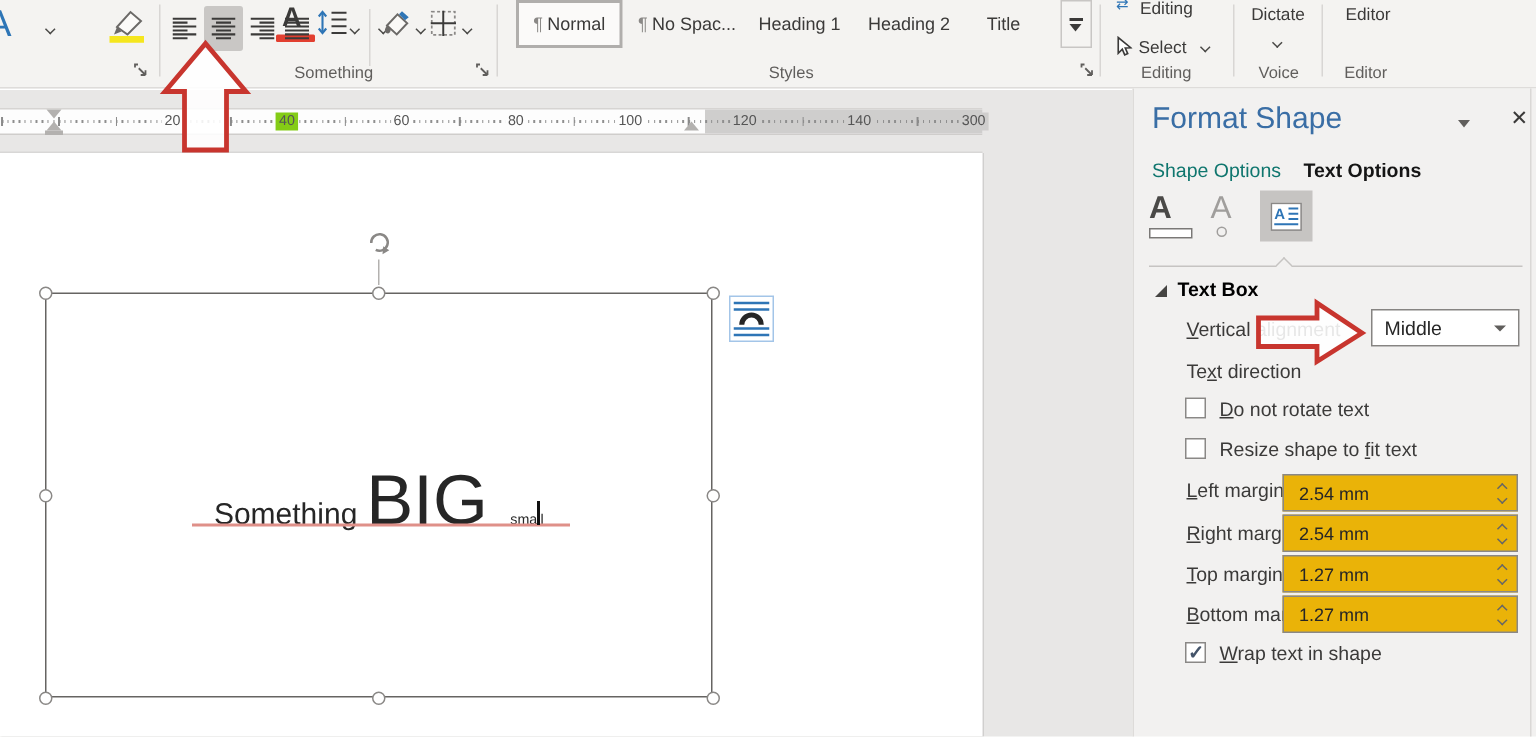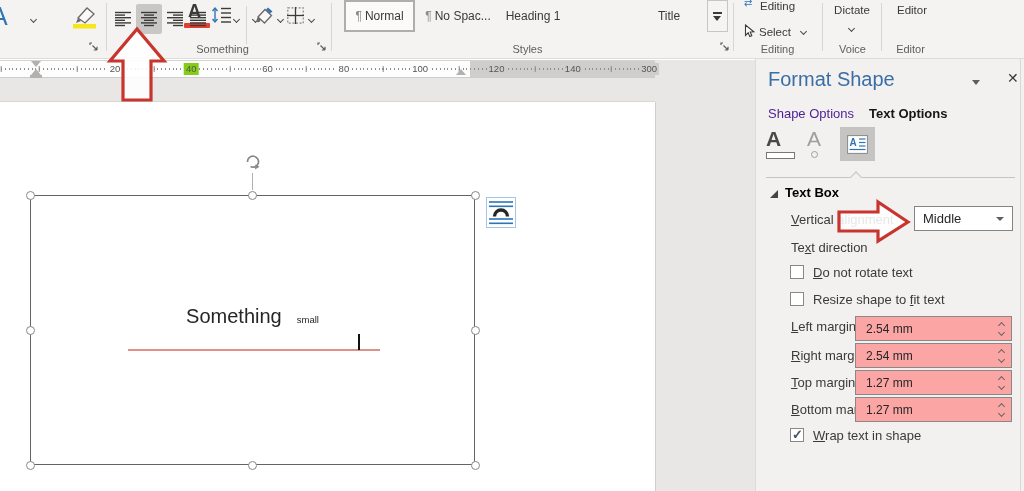--- a/index.html
+++ b/index.html
@@ -17,21 +17,21 @@
   .align-btn { top:6px; width:22px; height:26px; }
   .align-btn.sel { top:4px; height:30px; background:#c9c7c5; border-radius:2px; }
   .letterA { font-weight:bold; color:#3b3a39; }
   .colorbar { position:absolute; height:5px; border-radius:1px; }
   .style-item { position:absolute; top:0; height:32px; display:flex; align-items:center; justify-content:center; font-size:12px; color:#3b3a39; white-space:nowrap; }
   .style-item .pilcrow { color:#8a8886; margin-right:3px; }
   .style-item.sel { background:#fbfaf9; border:2px solid #b0aeac; }
   .btn-txt { font-size:11.5px; color:#3b3a39; white-space:nowrap; }
   
   #docarea { position:absolute; left:0; top:60px; width:755px; height:431px; background:#e8e7e6; overflow:hidden; }
-  #ruler { position:absolute; left:0; top:0; width:655px; height:18px; background:#fdfdfd; border-top:1px solid #d6d4d2; border-bottom:1px solid #cfcdcb; }
+  #ruler { position:absolute; left:0; top:12px; width:655px; height:18px; background:#fdfdfd; border-top:1px solid #d6d4d2; border-bottom:1px solid #cfcdcb; }
   #ruler .gray-zone { position:absolute; left:470px; top:0; width:185px; height:16px; background:#cfcecd; }
   #ruler .ticks-minor { position:absolute; left:0; top:7px; width:655px; height:2px;
       background-image:repeating-linear-gradient(90deg,#8f8f8f 0 1px,transparent 1px 3.815px); background-position-x:1px; }
   #ruler .ticks-major { position:absolute; left:0; top:5px; width:655px; height:6px;
       background-image:repeating-linear-gradient(90deg,#8a8a8a 0 1px,transparent 1px 38.15px); background-position-x:0.7px; }
   .ruler-num { position:absolute; top:2px; font-size:9.5px; color:#555; transform:translateX(-50%); padding:0 2px; line-height:12px; }
   .ind-tri-down { width:0; height:0; border-left:5px solid transparent; border-right:5px solid transparent; border-top:6px solid #b3b1af; }
   .ind-tri-up { width:0; height:0; border-left:5px solid transparent; border-right:5px solid transparent; border-bottom:6px solid #b3b1af; }
   
   #page { position:absolute; left:0; top:42px; width:655px; height:389px; background:#fff; box-shadow:0 -1px 0 #d8d7d6, 1px 0 0 #d0cfce; }
@@ -43,34 +43,34 @@
   #textline .t-big { font-size:47px; margin-left:6px; }
   #textline .t-small { font-size:9.5px; margin-left:15px; }
   #red-underline { position:absolute; left:128px; top:247px; width:252px; height:2px; background:#df9089; }
   #cursor { position:absolute; left:358px; top:232px; width:1.5px; height:16px; background:#111; }
   #layout-opt { position:absolute; left:486px; top:95px; width:30px; height:31px; background:#fff; border:1px solid #a3c5e8; display:flex; align-items:center; justify-content:center; }
   
   #panel { position:absolute; left:755px; top:59px; width:269px; height:432px; background:#f2f1f0; border-left:1px solid #dddbd9; }
   #panel-title { position:absolute; left:12px; top:9px; font-size:20px; color:#3a6ea5; }
   #panel-caret { position:absolute; left:216px; top:21px; width:0; height:0; border-left:4.5px solid transparent; border-right:4.5px solid transparent; border-top:5px solid #605e5c; }
   #panel-close { position:absolute; left:251px; top:11px; font-size:14px; color:#3b3a39; cursor:default; }
-  .panel-tab { position:absolute; top:47px; font-size:13px; color:#4c1d95; }
+  .panel-tab { position:absolute; top:47px; font-size:13px; color:#0f766e; }
   .panel-tab.active { font-weight:bold; color:#151515; }
   .fmt-icon { position:absolute; top:70px; }
   #fmt-sep { position:absolute; left:10px; top:118px; width:249px; height:1px; background:#c6c4c2; }
   #fmt-notch { position:absolute; left:96px; top:114px; width:8px; height:8px; background:#f2f1f0; border-left:1px solid #c6c4c2; border-top:1px solid #c6c4c2; transform:rotate(45deg); }
   #sec-tri { position:absolute; left:14px; top:131px; width:0; height:0; border-left:8px solid transparent; border-bottom:8px solid #454442; }
   #sec-title { position:absolute; left:29px; top:126px; font-size:13px; font-weight:bold; color:#000000; }
   .p-label { position:absolute; left:35px; font-size:13px; color:#3b3a39; white-space:nowrap; }
   .mn { text-decoration:underline; }
   .dropdown { position:absolute; left:158px; width:99px; height:25px; background:#fff; border:1px solid #868482; font-size:13px; color:#262626; display:flex; align-items:center; padding-left:8px; }
   .dd-caret { position:absolute; right:8px; top:10px; width:0; height:0; border-left:4px solid transparent; border-right:4px solid transparent; border-top:4.5px solid #605e5c; }
   .checkbox { position:absolute; left:34px; width:14px; height:14px; background:#fff; border:1px solid #8a8886; }
   .checkbox.checked::after { content:"\2713"; position:absolute; left:1px; top:-2px; font-size:13px; color:#44546a; font-weight:bold; }
-  .spinfield { position:absolute; left:99px; width:157px; height:25px; background:#fca5a5; border:1px solid #8a8886; font-size:12px; color:#262626; display:flex; align-items:center; padding-left:10px; }
+  .spinfield { position:absolute; left:99px; width:157px; height:25px; background:#eab308; border:1px solid #8a8886; font-size:12px; color:#262626; display:flex; align-items:center; padding-left:10px; }
   .spin { position:absolute; right:6px; width:7px; height:7px; }
   .spin span { position:absolute; left:1px; width:5px; height:5px; border-right:1.2px solid #666; border-bottom:1.2px solid #666; }
   .spin .up { top:2px; transform:rotate(-135deg); }
   .spin .dn { top:0; transform:rotate(45deg); }
   #panel-right-line { position:absolute; left:264px; top:0; width:1px; height:432px; background:#dad8d6; }
   
   #annot { position:absolute; left:0; top:0; width:1024px; height:491px; pointer-events:none; }
 </style>
 </head>
 <body>
@@ -191,20 +191,23 @@
   <div class="style-item sel" style="left:344px; width:71px;">
     <span class="pilcrow">¶</span>
     <span>Normal</span>
   </div>
   <div class="style-item" style="left:419px; width:78px;">
     <span class="pilcrow">¶</span>
     <span>No Spac...</span>
   </div>
   <div class="style-item" style="left:499px; width:68px;">
     <span>Heading 1</span>
+  </div>
+  <div class="style-item" style="left:572px; width:68px;">
+    <span>Heading 2</span>
   </div>
   <div class="style-item" style="left:645px; width:48px;">
     <span>Title</span>
   </div>
   <div class="abs" style="left:707px; top:0; width:21px; height:32px; border:1px solid #c8c6c4; background:#f5f4f2;">
     <span class="abs" style="left:5px; top:11px; width:9px; height:1.5px; background:#3b3a39;"></span>
     <span class="abs" style="left:5px; top:15px; width:0; height:0; border-left:4.5px solid transparent; border-right:4.5px solid transparent; border-top:5px solid #3b3a39;"></span>
   </div>
   <div class="grp-label" style="left:465px; width:125px;">Styles</div>
   <span class="launcher" style="left:719px; top:41px;">
@@ -261,20 +264,21 @@
     <div id="rot-line"></div>
     <span class="abs" style="left:243px; top:50px;">
       <svg width="19" height="19" viewBox="0 0 19 19">
         <path d="M4.5 10 a5.5 5.5 0 1 1 3 4.6" fill="none" stroke="#8a8886" stroke-width="1.7"></path>
         <path d="M12 17.5 L16.5 14.8 L12.5 12.2 Z" fill="#8a8886"></path>
       </svg>
     </span>
     <div id="textbox"></div>
     <div id="textline">
       <span class="t-med">Something</span>
+      <span class="t-big">BIG</span>
       <span class="t-small">small</span>
     </div>
     <div id="red-underline"></div>
     <div id="cursor"></div>
     <div id="handles">
         <div class="handle" style="left: 25.5px; top: 88.5px;"></div>
         <div class="handle" style="left: 248px; top: 88.5px;"></div>
         <div class="handle" style="left: 470.5px; top: 88.5px;"></div>
         <div class="handle" style="left: 25.5px; top: 223.5px;"></div>
         <div class="handle" style="left: 470.5px; top: 223.5px;"></div>

